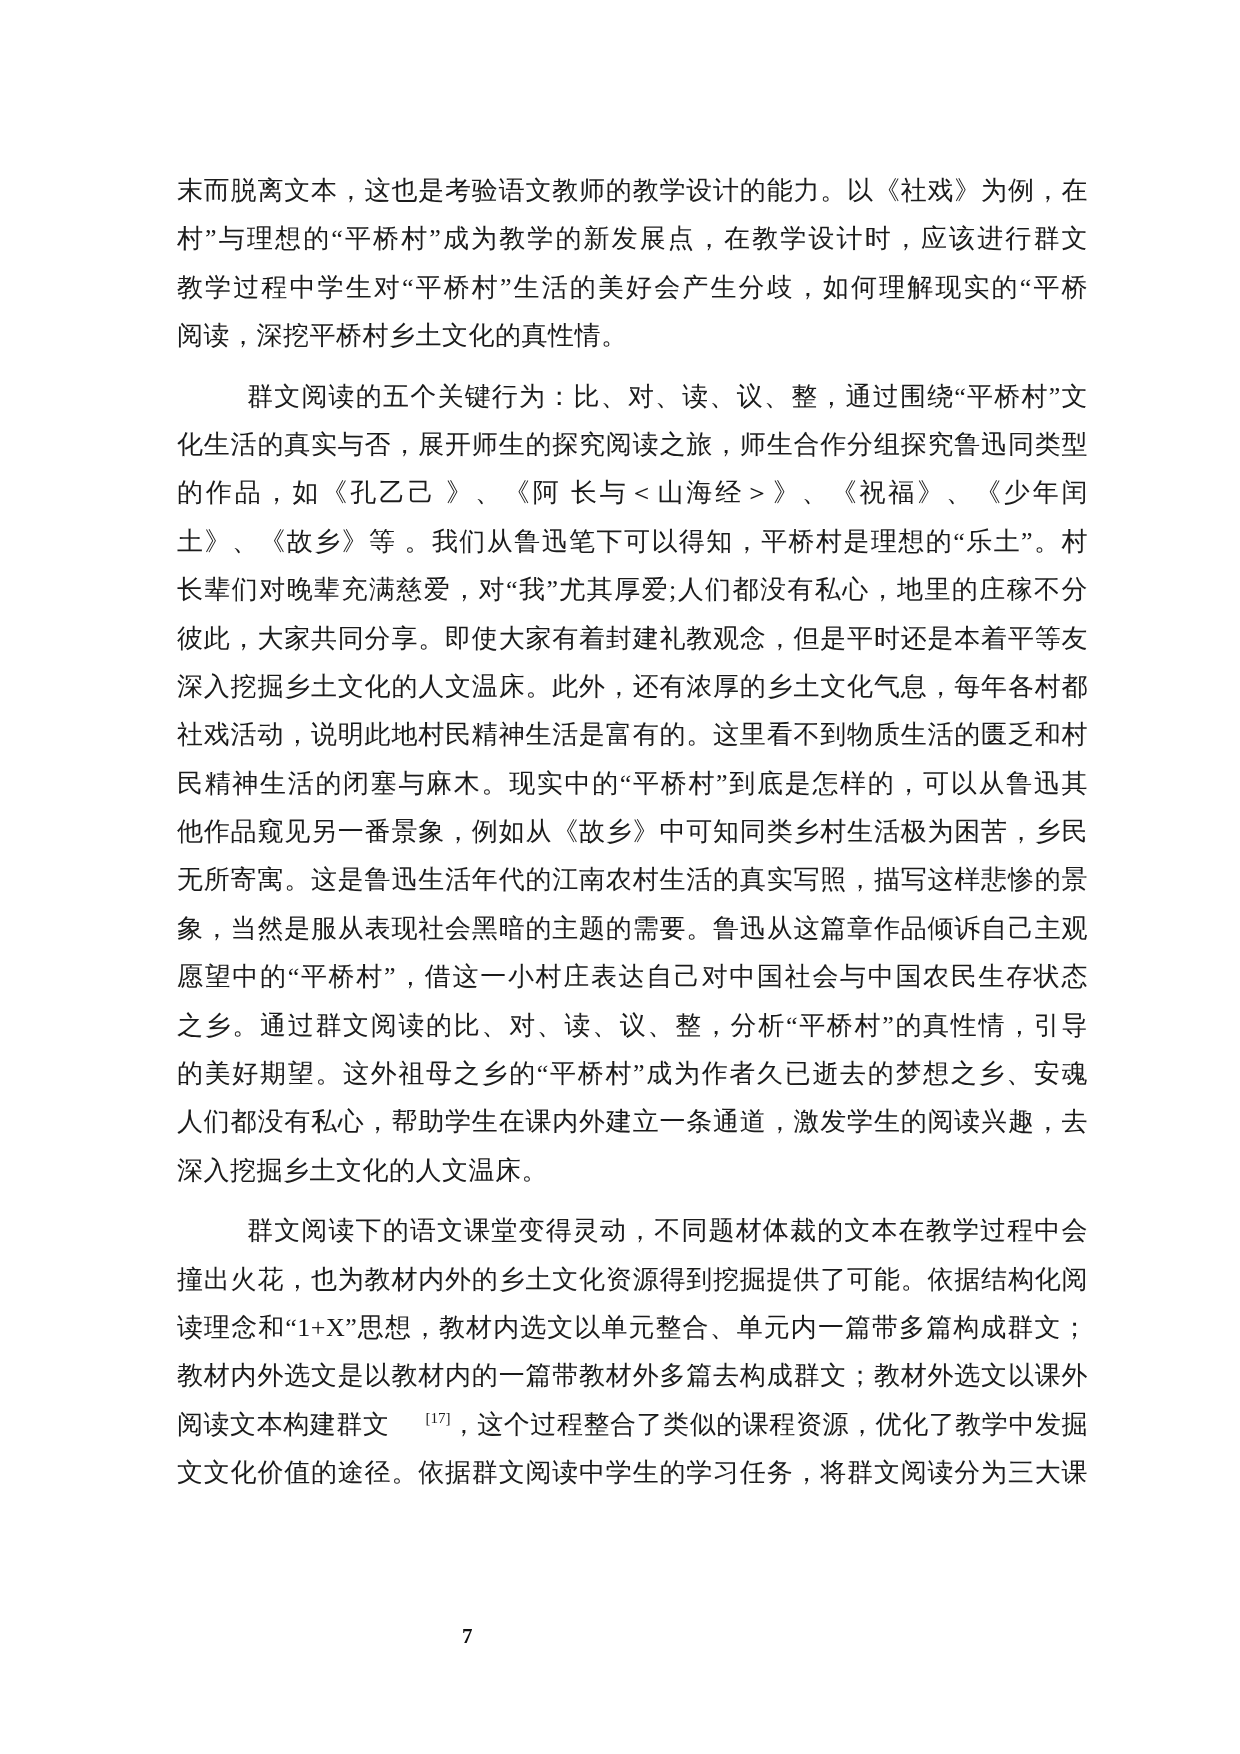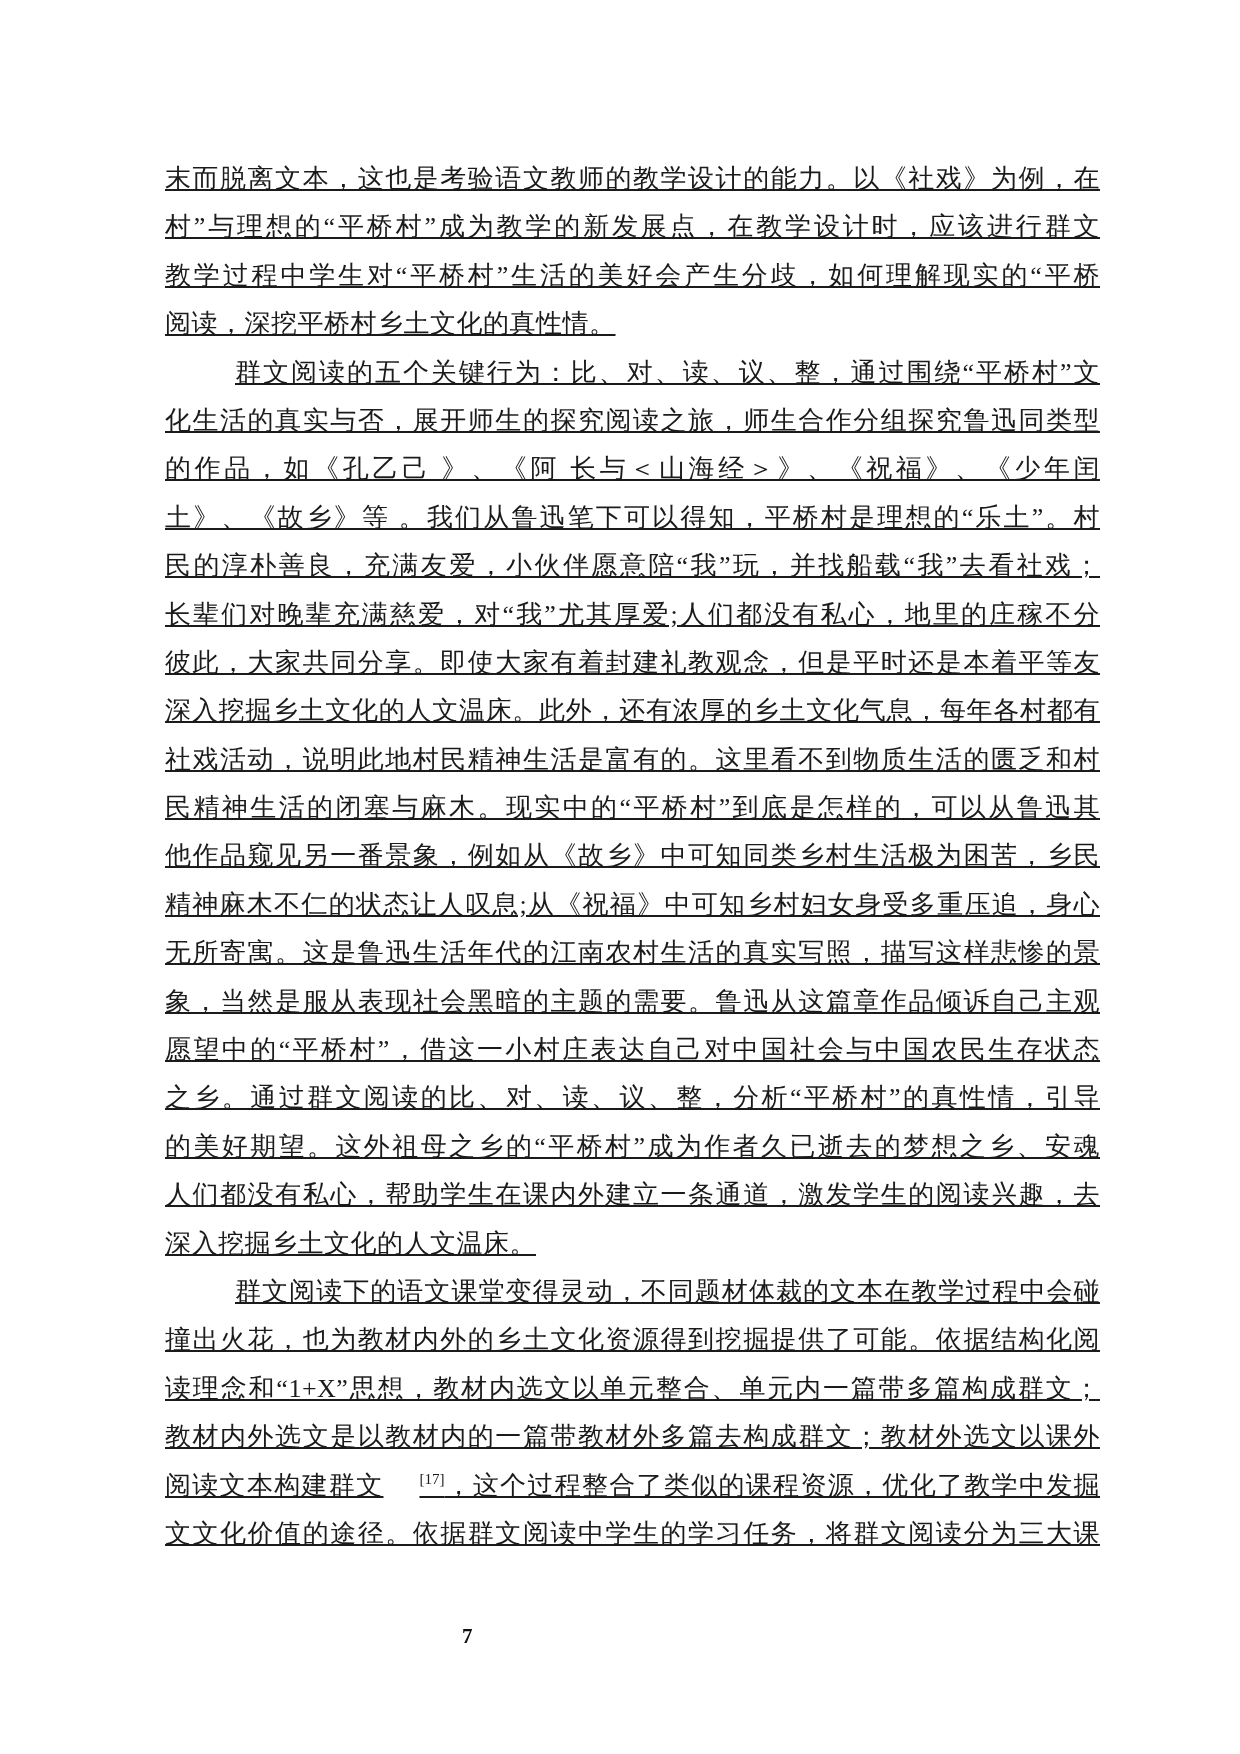--- a/index.html
+++ b/index.html
@@ -16,21 +16,21 @@
     height: 1754px;
     background: #ffffff;
     overflow: hidden;
   }
   .text-block {
     position: absolute;
     left: 165px;
     top: 155px;
     width: 935px;
   }
-  .paragraph { margin: 0; padding: 0; text-decoration: underline; }
+  .paragraph { margin: 12px; padding: 0; }
   .line {
     font-size: 26px;
     line-height: 48.4px;
     height: 48.4px;
     text-align: justify;
     text-align-last: justify;
     letter-spacing: 0.5px;
     overflow: hidden;
   }
   .line.indent { padding-left: 70px; }
@@ -60,28 +60,26 @@
         <div class="line">末而脱离文本，这也是考验语文教师的教学设计的能力。以《社戏》为例，在</div>
         <div class="line">村”与理想的“平桥村”成为教学的新发展点，在教学设计时，应该进行群文</div>
         <div class="line">教学过程中学生对“平桥村”生活的美好会产生分歧，如何理解现实的“平桥</div>
         <div class="line para-end">阅读，深挖平桥村乡土文化的真性情。</div>
       </div>
       <div class="paragraph">
         <div class="line indent">群文阅读的五个关键行为：比、对、读、议、整，通过围绕“平桥村”文</div>
         <div class="line">化生活的真实与否，展开师生的探究阅读之旅，师生合作分组探究鲁迅同类型</div>
         <div class="line">的作品，如《孔乙己 》、《阿 长与＜山海经＞》、《祝福》、《少年闰</div>
         <div class="line">土》、《故乡》等 。我们从鲁迅笔下可以得知，平桥村是理想的“乐土”。村</div>
-        <div class="line">民的淳朴善良，充满友爱，小伙伴愿意陪“我”玩，并找船载“我”去看社戏；</div>
         <div class="line">长辈们对晚辈充满慈爱，对“我”尤其厚爱;人们都没有私心，地里的庄稼不分</div>
         <div class="line">彼此，大家共同分享。即使大家有着封建礼教观念，但是平时还是本着平等友</div>
         <div class="line">深入挖掘乡土文化的人文温床。此外，还有浓厚的乡土文化气息，每年各村都有</div>
         <div class="line">社戏活动，说明此地村民精神生活是富有的。这里看不到物质生活的匮乏和村</div>
         <div class="line">民精神生活的闭塞与麻木。现实中的“平桥村”到底是怎样的，可以从鲁迅其</div>
         <div class="line">他作品窥见另一番景象，例如从《故乡》中可知同类乡村生活极为困苦，乡民</div>
-        <div class="line">精神麻木不仁的状态让人叹息;从《祝福》中可知乡村妇女身受多重压追，身心</div>
         <div class="line">无所寄寓。这是鲁迅生活年代的江南农村生活的真实写照，描写这样悲惨的景</div>
         <div class="line">象，当然是服从表现社会黑暗的主题的需要。鲁迅从这篇章作品倾诉自己主观</div>
         <div class="line">愿望中的“平桥村”，借这一小村庄表达自己对中国社会与中国农民生存状态</div>
         <div class="line">之乡。通过群文阅读的比、对、读、议、整，分析“平桥村”的真性情，引导</div>
         <div class="line">的美好期望。这外祖母之乡的“平桥村”成为作者久已逝去的梦想之乡、安魂</div>
         <div class="line">人们都没有私心，帮助学生在课内外建立一条通道，激发学生的阅读兴趣，去</div>
         <div class="line para-end">深入挖掘乡土文化的人文温床。</div>
       </div>
       <div class="paragraph">
         <div class="line indent">群文阅读下的语文课堂变得灵动，不同题材体裁的文本在教学过程中会碰</div>

